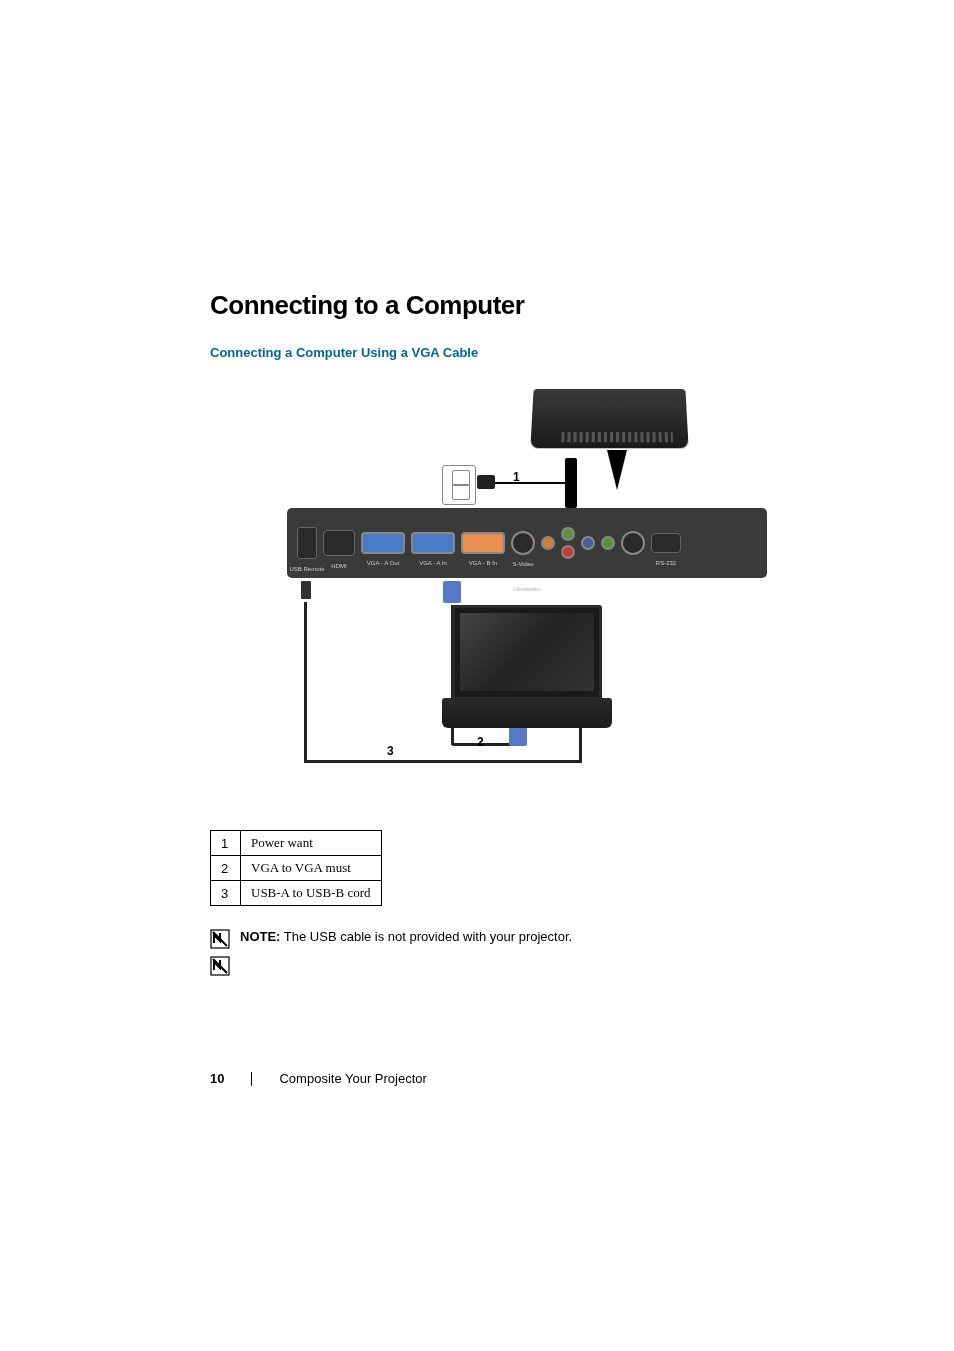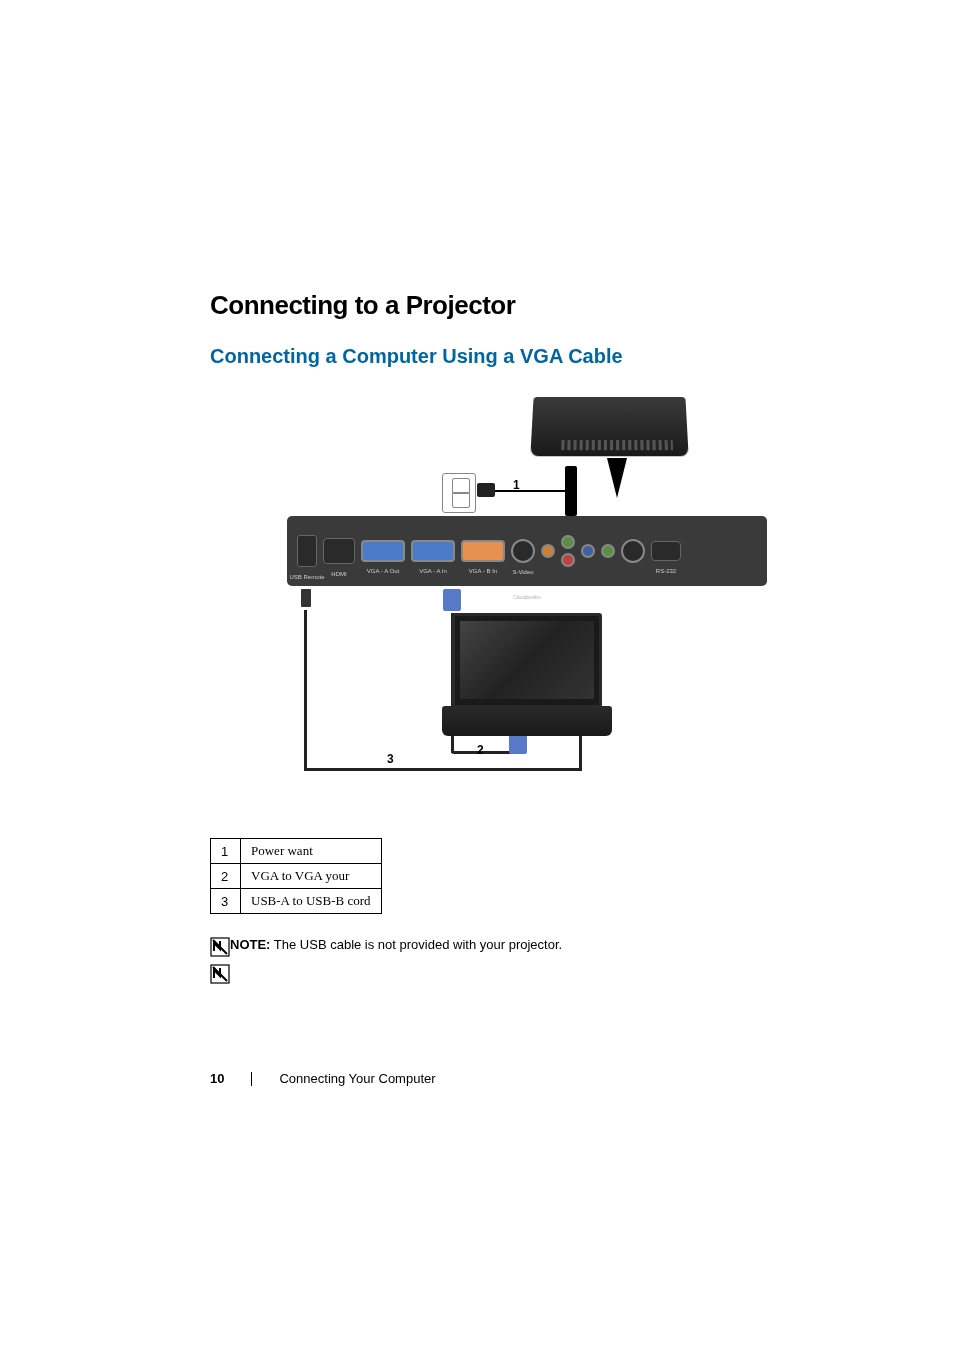--- a/index.html
+++ b/index.html
@@ -15,21 +15,21 @@
     padding: 290px 110px 0 210px;
   }
   h1 {
     font-size: 26px;
     font-weight: bold;
     margin-bottom: 24px;
     font-family: Arial, sans-serif;
     letter-spacing: -0.5px;
   }
   h2 {
-    font-size: 20px;
+    font-size: 13px;
     font-weight: bold;
     color: #0066a1;
     margin-bottom: 20px;
   }
   .diagram {
     width: 480px;
     margin: 0 auto 50px auto;
     position: relative;
     height: 400px;
   }
@@ -207,20 +207,21 @@
     padding: 4px 10px;
     font-family: Georgia, serif;
   }
   table.legend td:first-child {
     width: 30px;
     font-family: Arial, sans-serif;
   }
   .note {
     display: flex;
     align-items: flex-start;
+    gap: 10px;
     margin-bottom: 6px;
     font-size: 13px;
     line-height: 1.45;
   }
   .note-icon {
     width: 20px;
     height: 20px;
     flex-shrink: 0;
     margin-top: 1px;
   }
@@ -236,21 +237,21 @@
     gap: 27px;
   }
   .footer .pn { font-weight: bold; }
   .footer .divider { width: 1px; height: 14px; background: #000; }
 </style>
 </head>
 <body>
 
 <div class="page">
 
-  <h1>Connecting to a Projector</h1>
+  <h1>Connecting to a Computer</h1>
   <h2>Connecting a Computer Using a VGA Cable</h2>
 
   <div class="diagram">
     <div class="projector"></div>
     <div class="projector-arrow"></div>
 
     <div class="outlet"></div>
     <div class="power-plug"></div>
     <div class="power-cable"></div>
     <div class="power-cable-down"></div>
@@ -314,21 +315,21 @@
   </div>
 
   <table class="legend">
     <tbody>
         <tr>
       <td>1</td>
       <td>Power want</td>
     </tr>
     <tr>
       <td>2</td>
-      <td>VGA to VGA your</td>
+      <td>VGA to VGA must</td>
     </tr>
     <tr>
       <td>3</td>
       <td>USB-A to USB-B cord</td>
     </tr>
   </tbody>
     </table>
 
   <div class="note">
     <svg class="note-icon" viewBox="0 0 20 20">
@@ -345,14 +346,14 @@
       <rect x="1" y="1" width="18" height="18" fill="#fff" stroke="#000" stroke-width="1.2"></rect>
       <path d="M3 3 L17 17 M4 14 L4 6 L10 12 L10 4" stroke="#000" stroke-width="2" fill="none"></path>
     </svg>
   </div>
 
 </div>
 
 <div class="footer">
   <span class="pn">10</span>
   <span class="divider"></span>
-  <span>Connecting Your Computer</span>
+  <span>Composite Your Projector</span>
 </div>
 
 </body></html>

